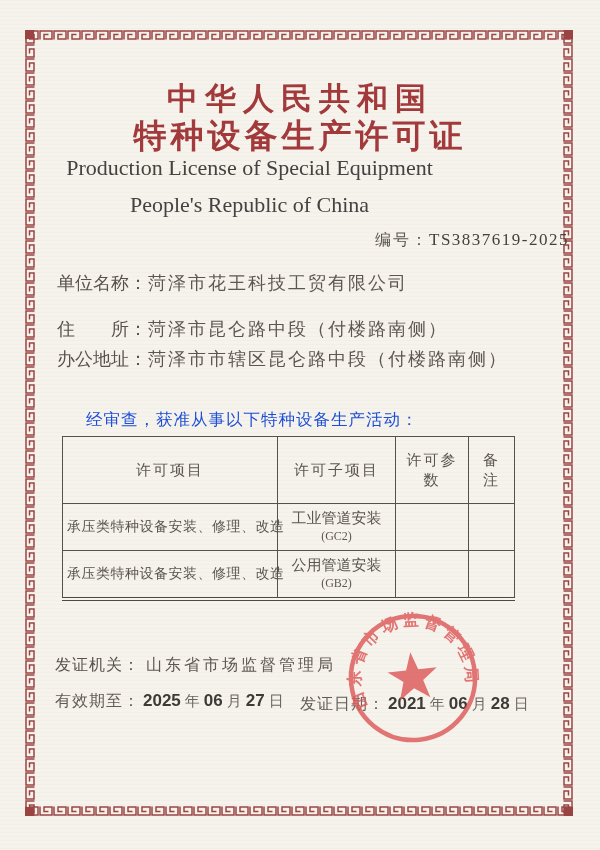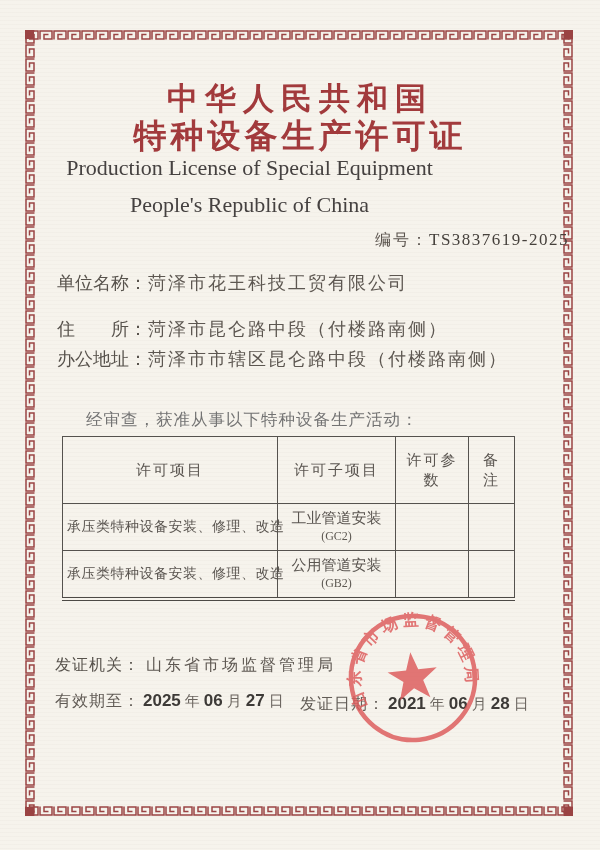--- a/index.html
+++ b/index.html
@@ -41,21 +41,21 @@
   .license-no{top:230px;left:363px;font-size:16px;}
   .license-no .lbl{color:#5a534d;letter-spacing:2px;margin-left:12px;}
   .license-no .num{color:#46413c;font-size:17px;letter-spacing:1.5px;}
 
   
   .field{left:57px;font-size:18px;white-space:nowrap;}
   .field .lbl{color:#57524c;display:inline-block;width:91px;}
   .field .val{color:#5d5751;letter-spacing:2px;}
   .f-0{top:271px;} .f-1{top:317px;} .f-2{top:347px;}
 
-  .statement{top:409px;left:86px;font-size:16.5px;color:#737373;letter-spacing:1px;}
+  .statement{top:409px;left:86px;font-size:16.5px;color:#1d4ed8;letter-spacing:1px;}
 
   
   .license-table{
     position:absolute;left:62px;top:436px;width:452px;
     border-collapse:collapse;table-layout:fixed;
     font-size:15px;color:#5a5550;border-radius:21px;
   }
   .license-table th,.license-table td{
     border:1.5px solid #55524e;font-weight:normal;
     text-align:center;vertical-align:middle;padding:2px 3px;

